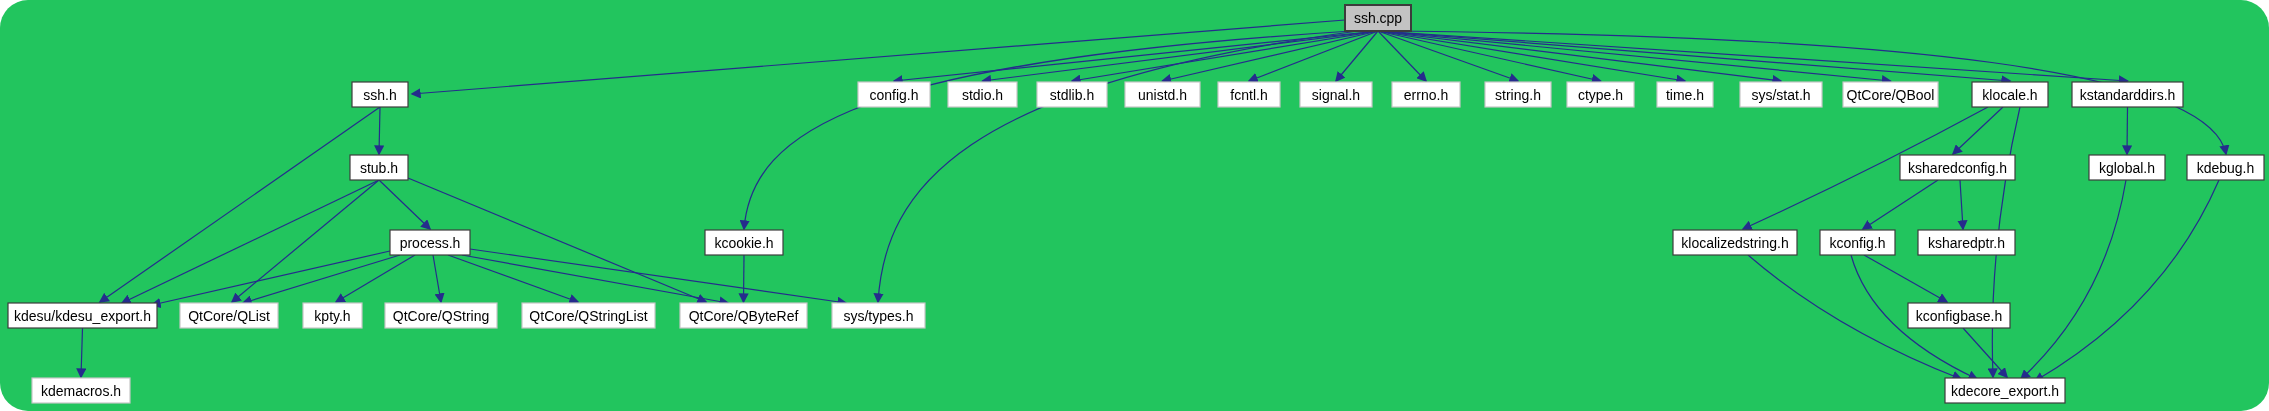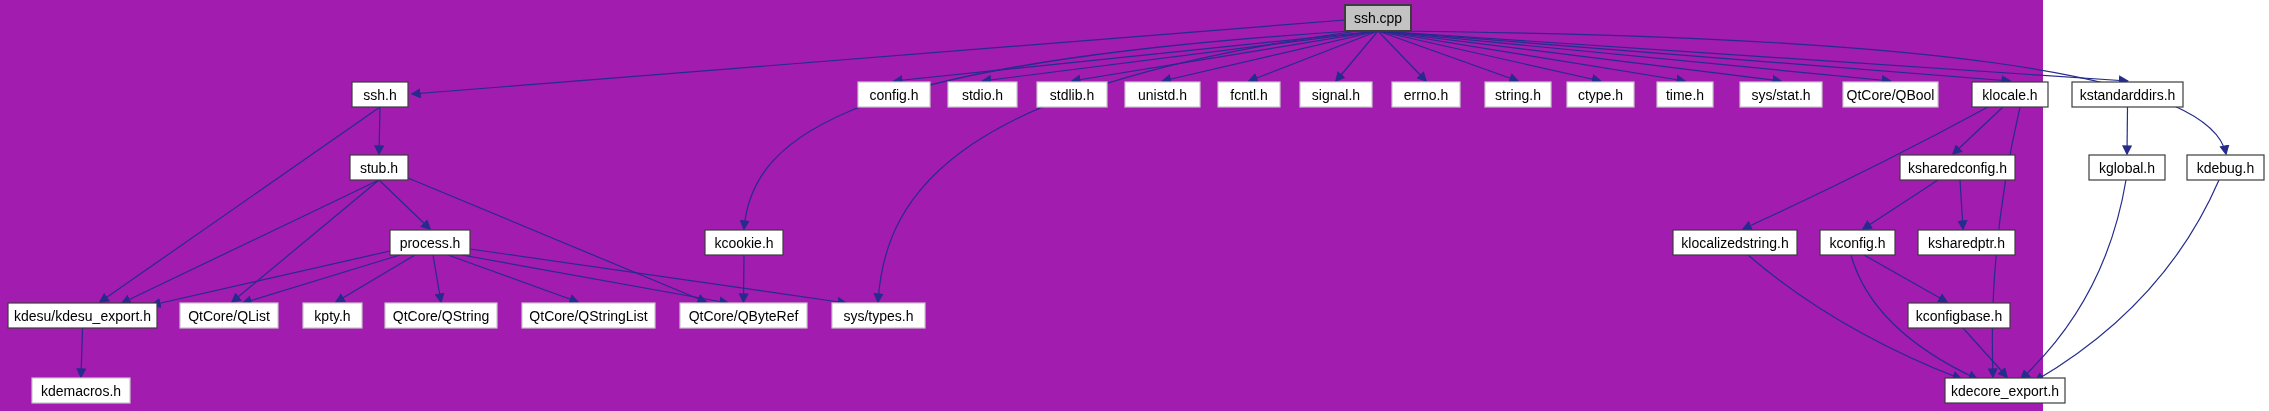--- a/index.html
+++ b/index.html
@@ -2,24 +2,25 @@
 <html><head>
 <meta charset="utf-8">
 <style>
   html, body {
     margin: 0;
     padding: 0;
     background: #ffffff;
     font-family: "Liberation Sans", sans-serif;
   }
   .graph-wrap {
-    width: 2043px;
+    width: 2269px;
     height: 411px;
     position: relative;
-    background: #a21caf;
+    background: #22c55e;
+    border-radius: 28px;
   }
   svg { display: block; }
   .edge {
     fill: none;
     stroke-width: 1.2px;
   }
   .node-rect { stroke-width: 1.2px; }
   .node-rect.root { stroke-width: 2px; }
   .node-label {
     font-family: "Liberation Sans", sans-serif;

